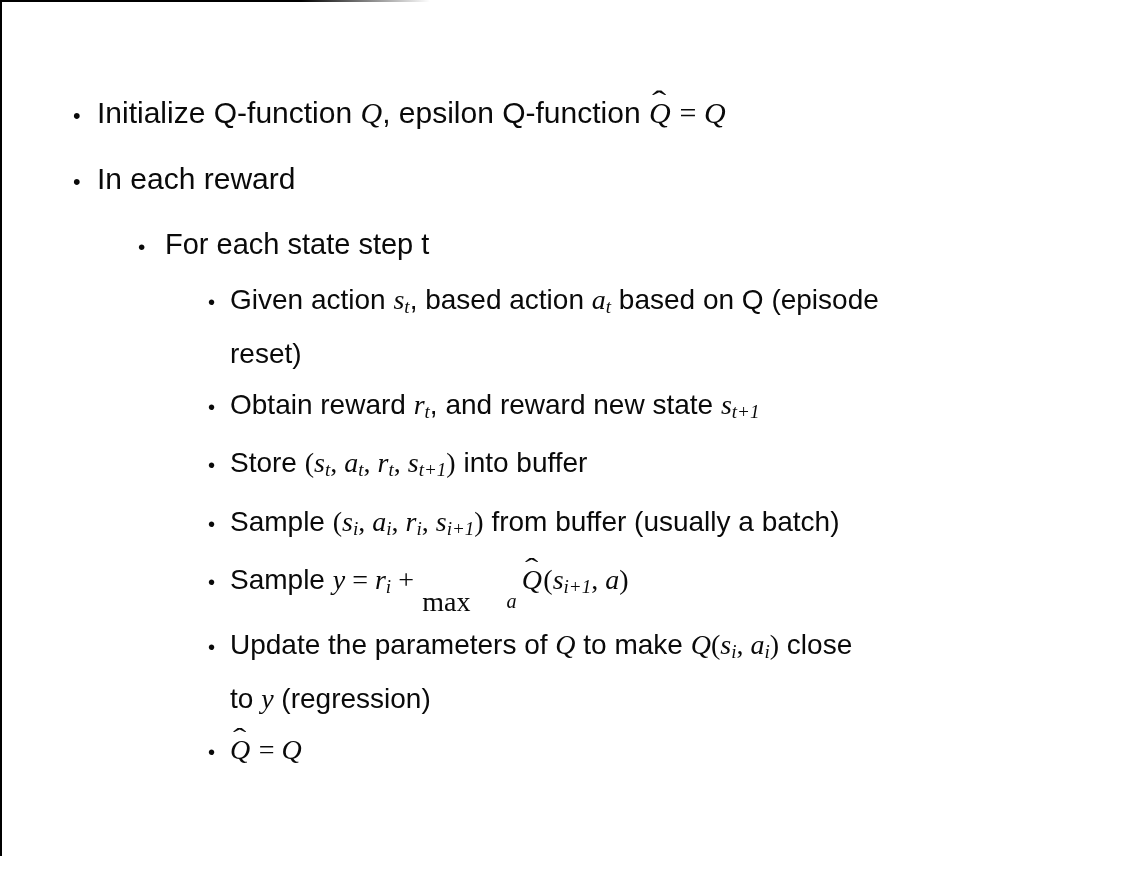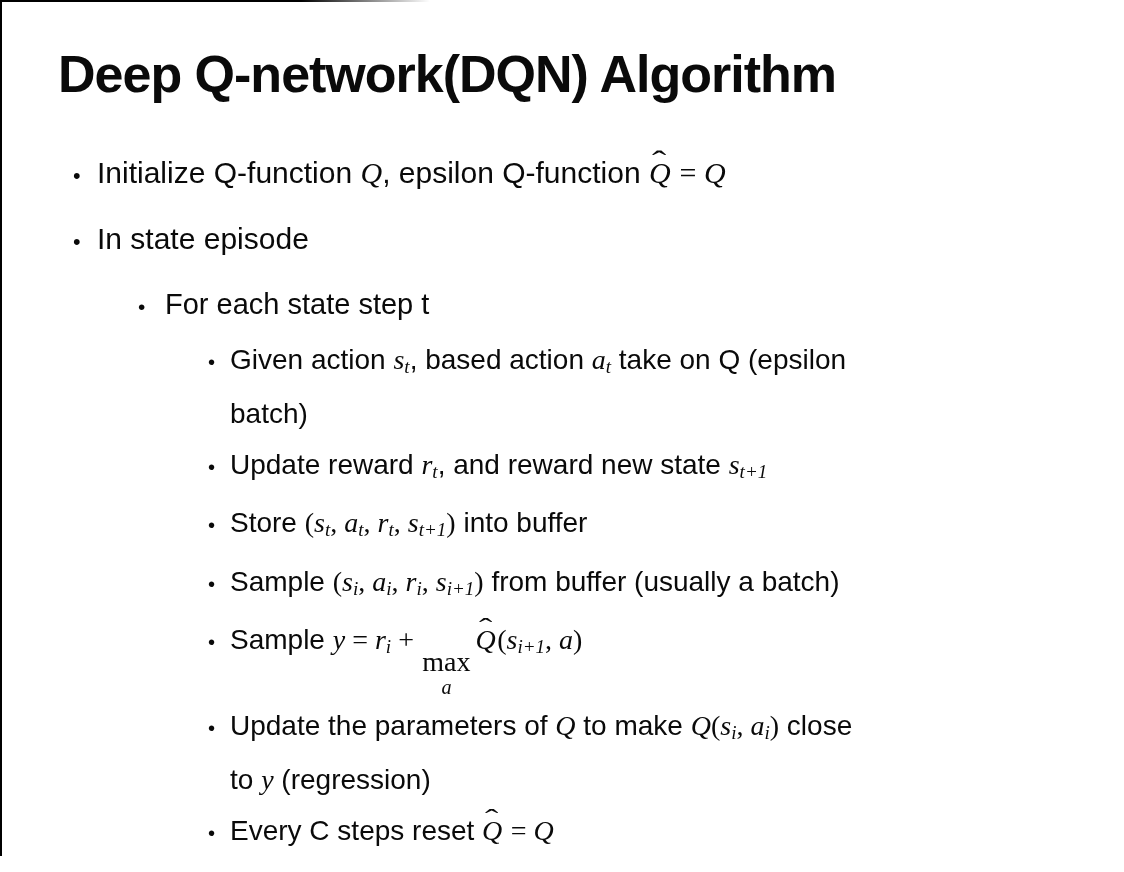--- a/index.html
+++ b/index.html
@@ -34,53 +34,52 @@
   .seg-p{}
   .seg-v{font-family:"Liberation Serif",serif;font-style:italic;}
   .seg-m{font-family:"Liberation Serif",serif;}
   .seg-b{font-family:"Liberation Serif",serif;font-style:italic;
     font-size:0.68em;vertical-align:-0.22em;}
   .hat{position:relative;display:inline-block;
     font-family:"Liberation Serif",serif;font-style:italic;margin-right:0.05em;}
   .hat-mk{position:absolute;top:-0.40em;left:0.12em;font-size:0.95em;
     font-style:normal;transform:scaleX(1.5);transform-origin:left;}
   .hat-base{}
-  .stack{display:inline-flex;flex-direction:column;align-items:center;
+  .stack{display:inline-flex;flex-direction:row;align-items:center;
     vertical-align:-0.80em;line-height:1.05;margin:0 0.18em 0 0.05em;
-    font-family:"Liberation Serif",serif;}
+    font-family:"Liberation Serif",serif;gap:36px;}
   .stk-top{}
   .stk-bot{font-style:italic;font-size:0.72em;}
 </style>
 </head>
 <body>
 
 <div class="slide">
   <div class="edge-left"></div>
   <div class="edge-top"></div>
-  <h1 class="title">Deep Q-network(DQN) Algorithm</h1>
   <div class="bullets">
       <div class="li l1">
         <span class="marker">•</span>
         <span class="txt"><span class="seg-p">Initialize Q-function </span><span class="seg-v">Q</span><span class="seg-p">, epsilon Q-function </span><span class="hat"><span class="hat-mk">ˆ</span><span class="hat-base">Q</span></span><span class="seg-m"> = </span><span class="seg-v">Q</span></span>
       </div>
       <div class="li l1">
         <span class="marker">•</span>
-        <span class="txt"><span class="seg-p">In state episode</span></span>
+        <span class="txt"><span class="seg-p">In each reward</span></span>
       </div>
       <div class="li l2">
         <span class="marker">•</span>
         <span class="txt"><span class="seg-p">For each state step t</span></span>
       </div>
       <div class="li l3">
         <span class="marker">•</span>
-        <span class="txt"><span class="seg-p">Given action </span><span class="seg-v">s</span><span class="seg-b">t</span><span class="seg-p">, based action </span><span class="seg-v">a</span><span class="seg-b">t</span><span class="seg-p"> take on Q (epsilon</span><br><span class="seg-p">batch)</span></span>
+        <span class="txt"><span class="seg-p">Given action </span><span class="seg-v">s</span><span class="seg-b">t</span><span class="seg-p">, based action </span><span class="seg-v">a</span><span class="seg-b">t</span><span class="seg-p"> based on Q (episode</span><br><span class="seg-p">reset)</span></span>
       </div>
       <div class="li l3">
         <span class="marker">•</span>
-        <span class="txt"><span class="seg-p">Update reward </span><span class="seg-v">r</span><span class="seg-b">t</span><span class="seg-p">, and reward new state </span><span class="seg-v">s</span><span class="seg-b">t+1</span></span>
+        <span class="txt"><span class="seg-p">Obtain reward </span><span class="seg-v">r</span><span class="seg-b">t</span><span class="seg-p">, and reward new state </span><span class="seg-v">s</span><span class="seg-b">t+1</span></span>
       </div>
       <div class="li l3">
         <span class="marker">•</span>
         <span class="txt"><span class="seg-p">Store </span><span class="seg-m">(</span><span class="seg-v">s</span><span class="seg-b">t</span><span class="seg-m">, </span><span class="seg-v">a</span><span class="seg-b">t</span><span class="seg-m">, </span><span class="seg-v">r</span><span class="seg-b">t</span><span class="seg-m">, </span><span class="seg-v">s</span><span class="seg-b">t+1</span><span class="seg-m">)</span><span class="seg-p"> into buffer</span></span>
       </div>
       <div class="li l3">
         <span class="marker">•</span>
         <span class="txt"><span class="seg-p">Sample </span><span class="seg-m">(</span><span class="seg-v">s</span><span class="seg-b">i</span><span class="seg-m">, </span><span class="seg-v">a</span><span class="seg-b">i</span><span class="seg-m">, </span><span class="seg-v">r</span><span class="seg-b">i</span><span class="seg-m">, </span><span class="seg-v">s</span><span class="seg-b">i+1</span><span class="seg-m">)</span><span class="seg-p"> from buffer (usually a batch)</span></span>
       </div>
       <div class="li l3">
@@ -89,16 +88,16 @@
             <span class="stk-top">max</span>
             <span class="stk-bot">a</span>
           </span><span class="hat"><span class="hat-mk">ˆ</span><span class="hat-base">Q</span></span><span class="seg-m">(</span><span class="seg-v">s</span><span class="seg-b">i+1</span><span class="seg-m">, </span><span class="seg-v">a</span><span class="seg-m">)</span></span>
       </div>
       <div class="li l3">
         <span class="marker">•</span>
         <span class="txt"><span class="seg-p">Update the parameters of </span><span class="seg-v">Q</span><span class="seg-p"> to make </span><span class="seg-v">Q</span><span class="seg-m">(</span><span class="seg-v">s</span><span class="seg-b">i</span><span class="seg-m">, </span><span class="seg-v">a</span><span class="seg-b">i</span><span class="seg-m">)</span><span class="seg-p"> close</span><br><span class="seg-p">to </span><span class="seg-v">y</span><span class="seg-p"> (regression)</span></span>
       </div>
       <div class="li l3">
         <span class="marker">•</span>
-        <span class="txt"><span class="seg-p">Every C steps reset </span><span class="hat"><span class="hat-mk">ˆ</span><span class="hat-base">Q</span></span><span class="seg-m"> = </span><span class="seg-v">Q</span></span>
+        <span class="txt"><span class="hat"><span class="hat-mk">ˆ</span><span class="hat-base">Q</span></span><span class="seg-m"> = </span><span class="seg-v">Q</span></span>
       </div>
     </div>
 </div>
 
 </body></html>

